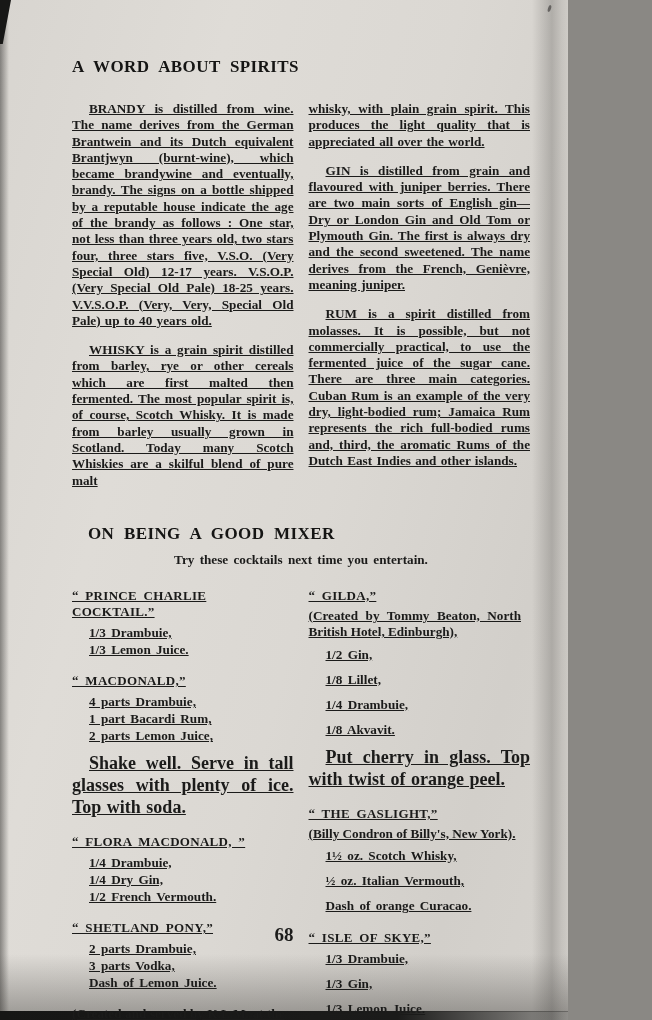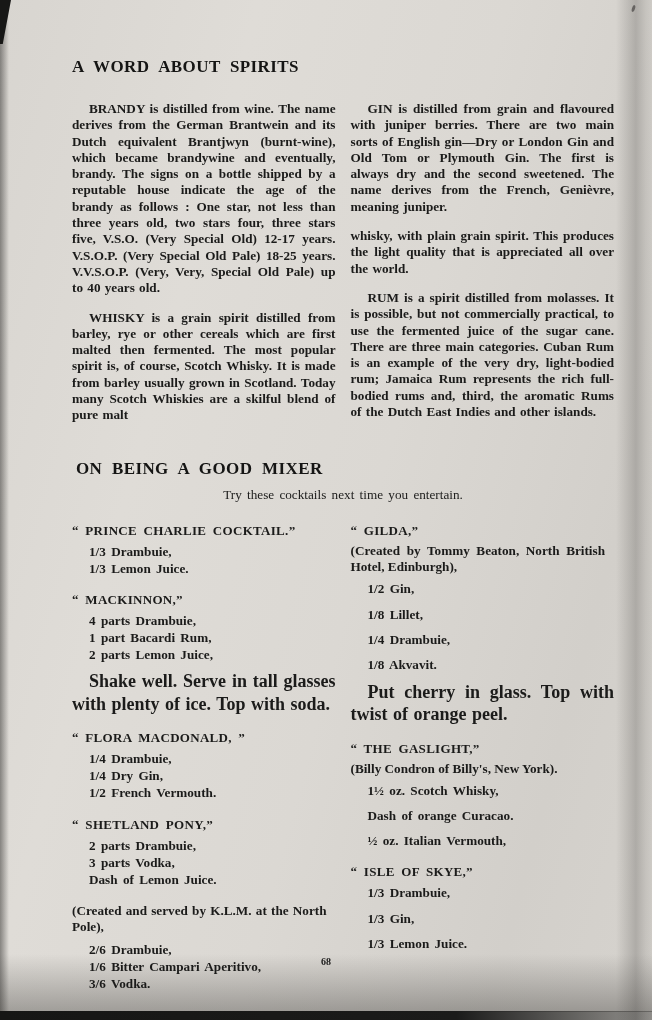--- a/index.html
+++ b/index.html
@@ -4,21 +4,21 @@
 <style>
   html, body { margin: 0; padding: 0; }
   body {
     width: 652px; height: 1020px;
     font-family: "Liberation Serif", "DejaVu Serif", serif;
     background: #8a8884;
     overflow: hidden;
   }
   .page {
     position: relative;
-    width: 652px; height: 1020px;
+    width: 568px; height: 1020px;
     background: linear-gradient(105deg, #d8d5d0 0%, #dfdcd7 28%, #dbd8d3 55%, #d2cfca 82%, #d6d3ce 100%);
     color: #1b1b1a;
     overflow: hidden;
   }
   
   .edge-left {
     position: absolute; top: 0; left: 0; width: 9px; height: 100%;
     background: linear-gradient(to right, rgba(45,44,42,0.50), rgba(45,44,42,0.0));
     pointer-events: none;
   }
@@ -48,30 +48,30 @@
 
   
   .content {
     position: relative;
     padding: 57px 38px 0 72px;
   }
   h1.sec-title {
     font-size: 17px; font-weight: bold; margin: 0 0 24px 0;
     letter-spacing: 0.4px; word-spacing: 5px; color: #151514;
   }
-  h1.sec-title-2 { margin: 22px 0 8px 4px; }
-  .cols { display: flex; gap: 15px; }
+  h1.sec-title-2 { margin: 22px 0 8px 16px; }
+  .cols { display: flex; gap: 15px; text-decoration: underline; }
   .col { flex: 1; min-width: 0; }
   .para {
     font-size: 13.2px; font-weight: bold; line-height: 1.235;
     text-align: justify; margin: 0 0 13px 0; word-spacing: 1px;
   }
   .indent { text-indent: 17px; }
   .intro {
-    font-size: 13.2px; font-weight: normal; text-align: center;
+    font-size: 13.2px; font-weight: bold; text-align: center;
     margin: 0 0 20px 0; word-spacing: 2px;
   }
   .cocktail { margin-bottom: 15px; }
   .cname {
     font-size: 13px; font-weight: bold; word-spacing: 3px;
     margin-bottom: 4px; letter-spacing: 0.3px;
   }
   .sub {
     font-size: 13.2px; font-weight: bold; line-height: 1.24;
     text-align: justify; margin: 0 9px 5px 0;
@@ -79,22 +79,22 @@
   .ing {
     font-size: 13.2px; font-weight: bold; line-height: 1.3;
     padding-left: 17px; word-spacing: 2px;
   }
   .cocktail.spaced .ing { margin-bottom: 8px; }
   .note {
     font-size: 18px; font-weight: bold; line-height: 1.24;
     text-align: justify; text-indent: 17px; margin-top: 7px; word-spacing: 1px;
   }
   .pageno {
-    position: absolute; bottom: 53px; left: 0; width: 100%;
-    text-align: center; font-size: 10px; font-weight: bold; color: #1b1b1a;
+    position: absolute; bottom: 74px; left: 0; width: 100%;
+    text-align: center; font-size: 19px; font-weight: bold; color: #1b1b1a;
   }
 </style>
 </head>
 <body>
 
 <div class="page">
   <div class="edge-left"></div>
   <div class="corner-tl"></div>
   <div class="edge-right"></div>
   <div class="edge-bottom-shadow"></div>
@@ -104,40 +104,40 @@
   <div class="content">
 
     <h1 class="sec-title">A WORD ABOUT SPIRITS</h1>
 
     <div class="cols">
       <div class="col">
         <p class="para indent">BRANDY is distilled from wine. The name derives from the German Brantwein and its Dutch equivalent Brantjwyn (burnt-wine), which became brandywine and eventually, brandy. The signs on a bottle shipped by a reputable house indicate the age of the brandy as follows : One star, not less than three years old, two stars four, three stars five, V.S.O. (Very Special Old) 12-17 years. V.S.O.P. (Very Special Old Pale) 18-25 years. V.V.S.O.P. (Very, Very, Special Old Pale) up to 40 years old.</p>
         <p class="para indent">WHISKY is a grain spirit distilled from barley, rye or other cereals which are first malted then fermented. The most popular spirit is, of course, Scotch Whisky. It is made from barley usually grown in Scotland. Today many Scotch Whiskies are a skilful blend of pure malt</p>
       </div>
       <div class="col">
+        <p class="para">whisky, with plain grain spirit. This produces the light quality that is appreciated all over the world.</p>
         <p class="para indent">GIN is distilled from grain and flavoured with juniper berries. There are two main sorts of English gin—Dry or London Gin and Old Tom or Plymouth Gin. The first is always dry and the second sweetened. The name derives from the French, Genièvre, meaning juniper.</p>
-        <p class="para">whisky, with plain grain spirit. This produces the light quality that is appreciated all over the world.</p>
         <p class="para indent">RUM is a spirit distilled from molasses. It is possible, but not commercially practical, to use the fermented juice of the sugar cane. There are three main categories. Cuban Rum is an example of the very dry, light-bodied rum; Jamaica Rum represents the rich full-bodied rums and, third, the aromatic Rums of the Dutch East Indies and other islands.</p>
       </div>
     </div>
 
     <h1 class="sec-title sec-title-2">ON BEING A GOOD MIXER</h1>
     <p class="intro">Try these cocktails next time you entertain.</p>
 
     <div class="cols">
       <div class="col">
 
         <div class="cocktail">
           <div class="cname">“ PRINCE CHARLIE COCKTAIL.”</div>
           <div class="ing">1/3 Drambuie,</div>
           <div class="ing">1/3 Lemon Juice.</div>
         </div>
 
         <div class="cocktail">
-          <div class="cname">“ MACKINNON,”</div>
+          <div class="cname">“ MACDONALD,”</div>
           <div class="ing">4 parts Drambuie,</div>
           <div class="ing">1 part Bacardi Rum,</div>
           <div class="ing">2 parts Lemon Juice,</div>
           <div class="note">Shake well. Serve in tall glasses with plenty of ice. Top with soda.</div>
         </div>
 
         <div class="cocktail">
           <div class="cname">“ FLORA MACDONALD, ”</div>
           <div class="ing">1/4 Drambuie,</div>
           <div class="ing">1/4 Dry Gin,</div>
@@ -168,22 +168,22 @@
           <div class="ing">1/8 Lillet,</div>
           <div class="ing">1/4 Drambuie,</div>
           <div class="ing">1/8 Akvavit.</div>
           <div class="note">Put cherry in glass. Top with twist of orange peel.</div>
         </div>
 
         <div class="cocktail spaced">
           <div class="cname">“ THE GASLIGHT,”</div>
           <div class="sub">(Billy Condron of Billy's, New York).</div>
           <div class="ing">1½ oz. Scotch Whisky,</div>
+          <div class="ing">½ oz. Italian Vermouth,</div>
           <div class="ing">Dash of orange Curacao.</div>
-          <div class="ing">½ oz. Italian Vermouth,</div>
         </div>
 
         <div class="cocktail spaced">
           <div class="cname">“ ISLE OF SKYE,”</div>
           <div class="ing">1/3 Drambuie,</div>
           <div class="ing">1/3 Gin,</div>
           <div class="ing">1/3 Lemon Juice.</div>
         </div>
 
       </div>

